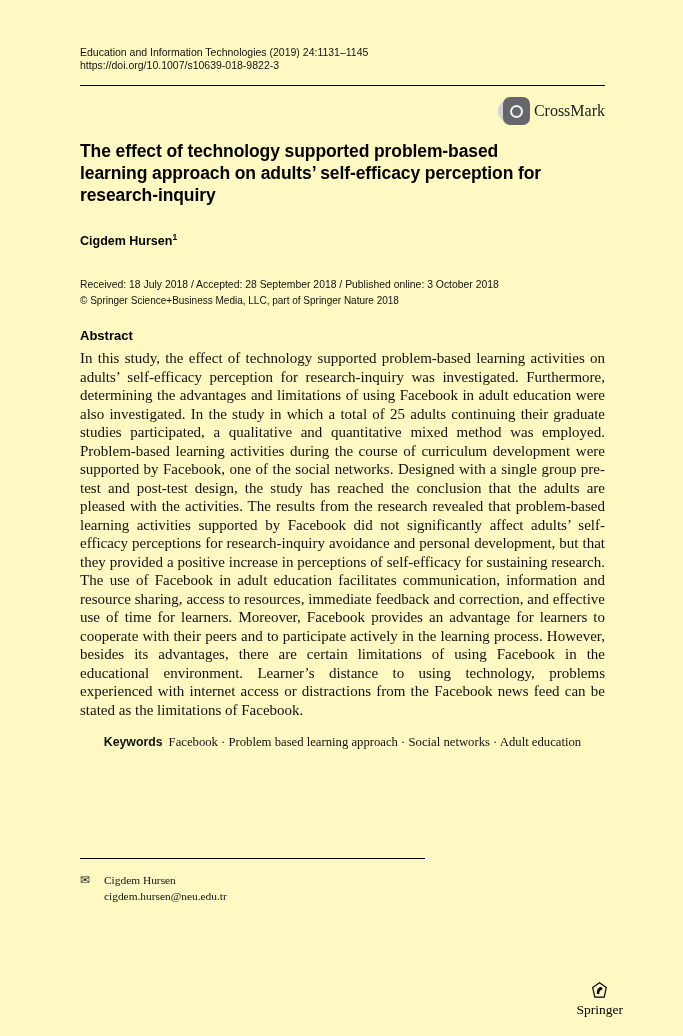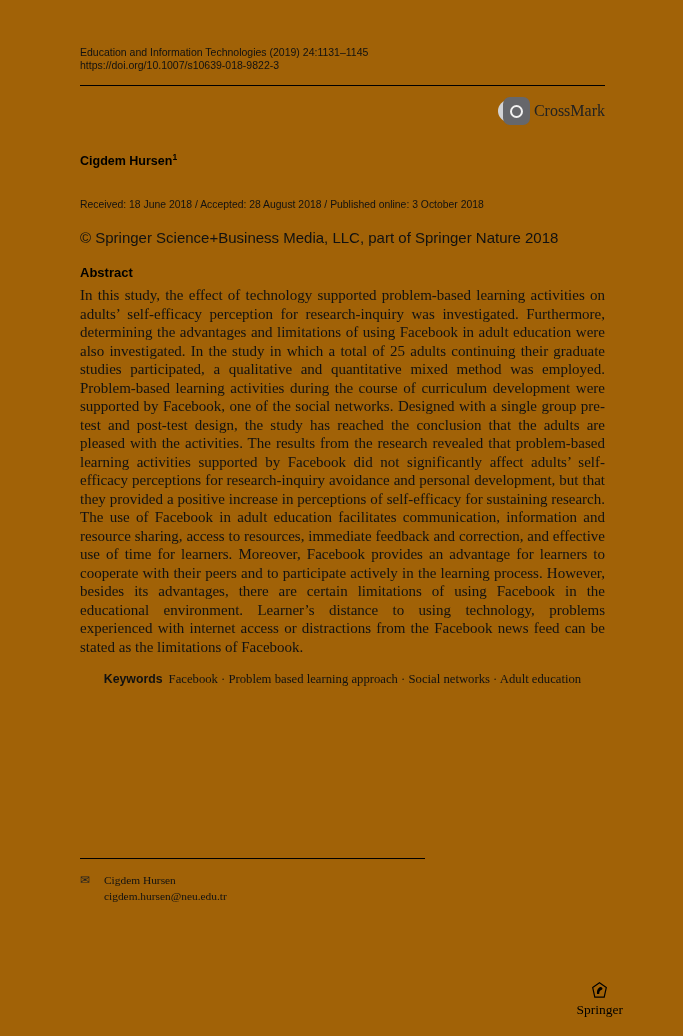--- a/index.html
+++ b/index.html
@@ -1,21 +1,21 @@
 <!DOCTYPE html>
 <html><head>
 <meta charset="utf-8">
 <style>
   * { margin: 0; padding: 0; box-sizing: border-box; }
   html, body { background: #e9e9e9; }
   body { width: 683px; height: 1036px; position: relative; }
   .page {
     position: absolute; top: 0; left: 0;
     width: 683px; height: 1036px;
-    background: #a16207;
+    background: #fef9c3;
     color: #1a1a1a;
     font-family: "Liberation Serif", serif;
     padding: 46px 78px 0 80px;
   }
 
   
   .journal-citation, .doi-line {
     font-family: "Liberation Sans", sans-serif;
     font-size: 10.5px;
     line-height: 13px;
@@ -87,23 +87,23 @@
   .author-line sup { font-size: 8.5px; font-weight: bold; }
   .dates-line {
     font-family: "Liberation Sans", sans-serif;
     font-size: 10.4px;
     line-height: 13px;
     margin-top: 30px;
     color: #111;
   }
   .copyright-line {
     font-family: "Liberation Sans", sans-serif;
-    font-size: 15px;
+    font-size: 10px;
     line-height: 13px;
-    margin-top: 20px;
+    margin-top: 3px;
     color: #111;
   }
 
   
   .abstract-heading {
     font-family: "Liberation Sans", sans-serif;
     font-weight: bold;
     font-size: 13px;
     color: #000;
     margin-top: 21px;
@@ -196,24 +196,25 @@
       <span class="cm-icon-wrap">
         <span class="cm-backcircle"></span>
         <span class="cm-square">
           <span class="cm-ring"></span>
         </span>
       </span>
       <span class="crossmark-label">CrossMark</span>
     </div>
   </div>
 
+  <h1 class="article-title">The effect of technology supported problem-based learning approach on adults’ self-efficacy perception for research-inquiry</h1>
 
   <div class="author-line"><span>Cigdem Hursen</span><sup>1</sup></div>
 
-  <div class="dates-line">Received: 18 June 2018 / Accepted: 28 August 2018 / Published online: 3 October 2018</div>
+  <div class="dates-line">Received: 18 July 2018 / Accepted: 28 September 2018 / Published online: 3 October 2018</div>
   <div class="copyright-line">© Springer Science+Business Media, LLC, part of Springer Nature 2018</div>
 
   <h2 class="abstract-heading">Abstract</h2>
   <p class="abstract-text">In this study, the effect of technology supported problem-based learning activities on adults’ self-efficacy perception for research-inquiry was investigated. Furthermore, determining the advantages and limitations of using Facebook in adult education were also investigated. In the study in which a total of 25 adults continuing their graduate studies participated, a qualitative and quantitative mixed method was employed. Problem-based learning activities during the course of curriculum development were supported by Facebook, one of the social networks. Designed with a single group pre-test and post-test design, the study has reached the conclusion that the adults are pleased with the activities. The results from the research revealed that problem-based learning activities supported by Facebook did not significantly affect adults’ self-efficacy perceptions for research-inquiry avoidance and personal development, but that they provided a positive increase in perceptions of self-efficacy for sustaining research. The use of Facebook in adult education facilitates communication, information and resource sharing, access to resources, immediate feedback and correction, and effective use of time for learners. Moreover, Facebook provides an advantage for learners to cooperate with their peers and to participate actively in the learning process. However, besides its advantages, there are certain limitations of using Facebook in the educational environment. Learner’s distance to using technology, problems experienced with internet access or distractions from the Facebook news feed can be stated as the limitations of Facebook.</p>
 
   <p class="keywords-line"><span class="keywords-label">Keywords</span><span>Facebook · Problem based learning approach · Social networks · Adult education</span></p>
 
   <div class="footnote">
     <hr class="footnote-rule">
     <div class="correspondence">

